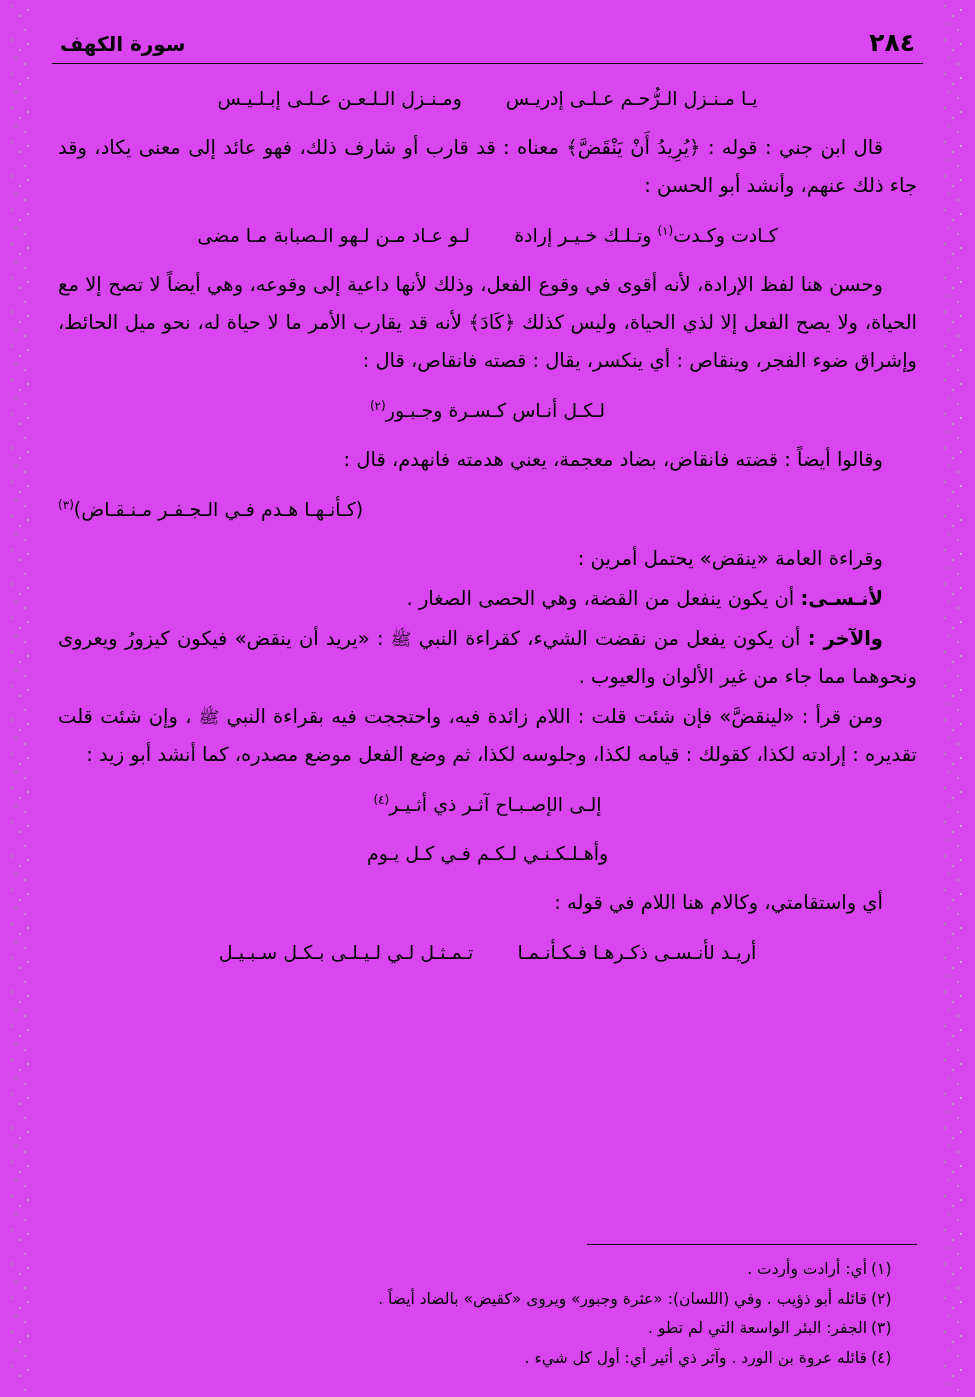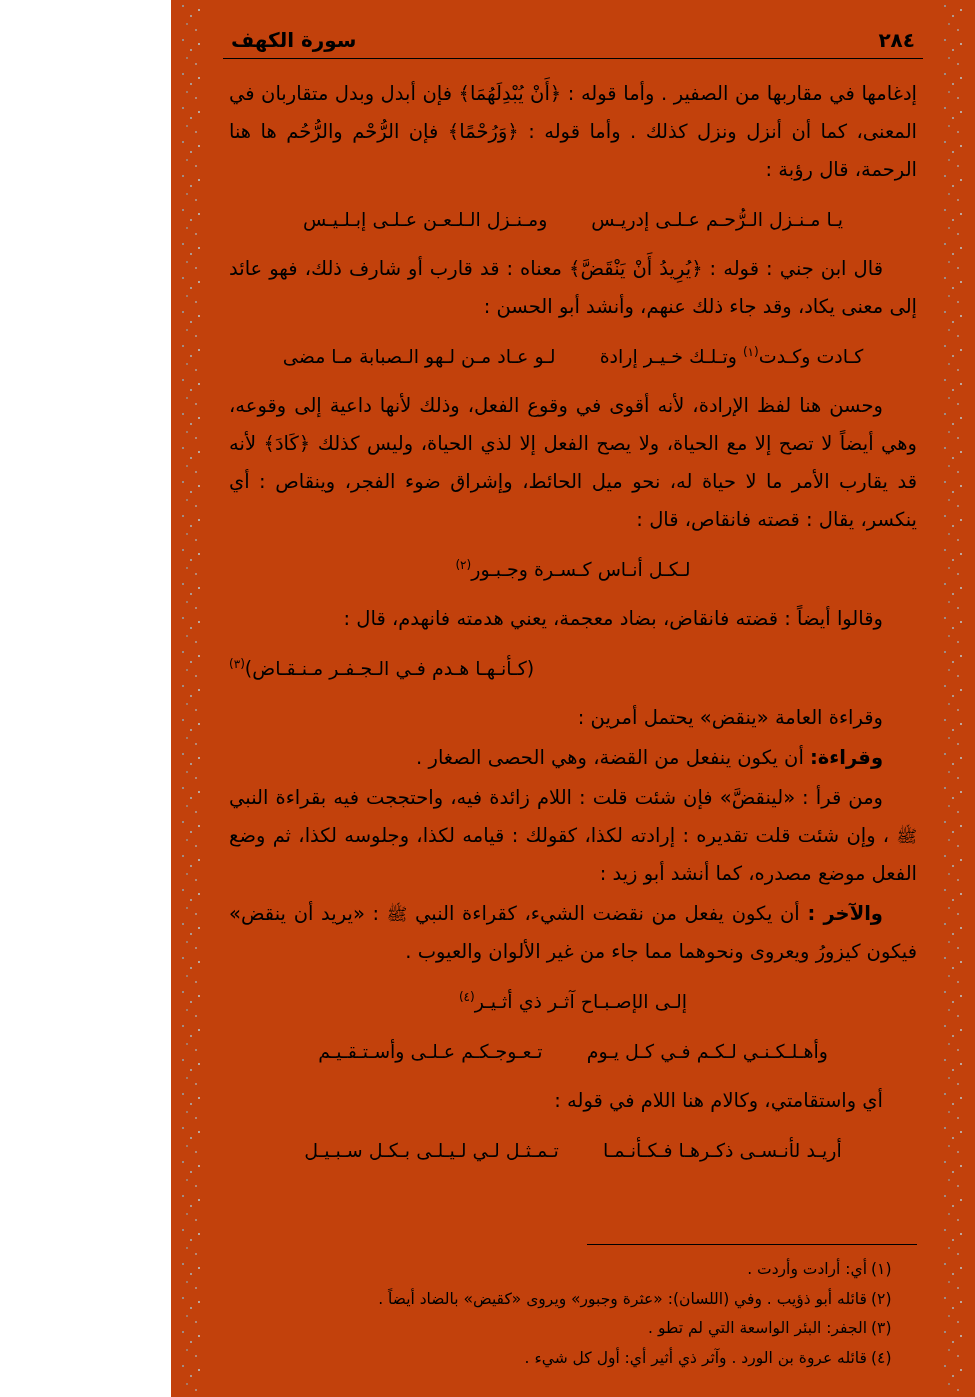--- a/index.html
+++ b/index.html
@@ -5,23 +5,23 @@
   html, body {
     margin: 0;
     padding: 0;
     background: #ffffff;
   }
   body {
     font-family: "DejaVu Sans", "Liberation Sans", sans-serif;
   }
   .page {
     position: relative;
-    width: 804px;
+    width: 975px;
     height: 1397px;
-    background: #c2410c;
+    background: #d946ef;
     overflow: hidden;
     box-sizing: border-box;
   }
   
   .edge {
     position: absolute;
     top: 0;
     bottom: 0;
     width: 26px;
     background-image:
@@ -50,21 +50,21 @@
     justify-content: space-between;
     align-items: baseline;
     padding: 0 8px 6px 8px;
   }
   .header .surah {
     font-size: 20px;
     font-weight: bold;
     letter-spacing: 0.5px;
   }
   .header .pageno {
-    font-size: 20px;
+    font-size: 25px;
     font-weight: bold;
     letter-spacing: 1px;
   }
   .rule {
     border: 0;
     border-top: 1.6px solid #000;
     margin: 0 0 16px 0;
   }
 
   .body-text {
@@ -155,21 +155,20 @@
   <div class="content">
 
     <div class="header">
       <span class="surah">سورة الكهف</span>
       <span class="pageno">٢٨٤</span>
     </div>
     <hr class="rule">
 
     <div class="body-text">
 
-      <p class="para">إدغامها في مقاربها من الصفير . وأما قوله : ﴿أَنْ يُبْدِلَهُمَا﴾ فإن أبدل وبدل متقاربان في المعنى، كما أن أنزل ونزل كذلك . وأما قوله : ﴿وَرُحْمًا﴾ فإن الرُّحْم والرُّحُم ها هنا الرحمة، قال رؤبة :</p>
 
       <div class="verse wide">
         <span class="hemi">يـا مـنـزل الـرُّحـم عـلـى إدريـس</span>
         <span class="hemi">ومـنـزل الـلـعـن عـلـى إبـلـيـس</span>
       </div>
 
       <p class="para indent">قال ابن جني : قوله : ﴿يُرِيدُ أَنْ يَنْقَضَّ﴾ معناه : قد قارب أو شارف ذلك، فهو عائد إلى معنى يكاد، وقد جاء ذلك عنهم، وأنشد أبو الحسن :</p>
 
       <div class="verse wide">
         <span class="hemi"><span>كـادت وكـدت</span><sup class="fn">(١)</sup><span> وتـلـك خـيـر إرادة</span></span>
@@ -183,34 +182,33 @@
       </div>
 
       <p class="para indent">وقالوا أيضاً : قضته فانقاض، بضاد معجمة، يعني هدمته فانهدم، قال :</p>
 
       <div class="verse-single">
         <span>(كـأنـهـا هـدم فـي الـجـفـر مـنـقـاض)</span><sup class="fn">(٣)</sup>
       </div>
 
       <p class="para indent">وقراءة العامة «ينقض» يحتمل أمرين :</p>
 
-      <p class="para indent"><span class="bold">وقراءة:</span><span> أن يكون ينفعل من القضة، وهي الحصى الصغار .</span></p>
+      <p class="para indent"><span class="bold">لأنـسـى:</span><span> أن يكون ينفعل من القضة، وهي الحصى الصغار .</span></p>
+
+      <p class="para indent"><span class="bold">والآخر :</span><span> أن يكون يفعل من نقضت الشيء، كقراءة النبي </span><span class="salla">ﷺ</span><span> : «يريد أن ينقض» فيكون كيزورُ ويعروى ونحوهما مما جاء من غير الألوان والعيوب .</span></p>
 
       <p class="para indent"><span>ومن قرأ : «لينقضَّ» فإن شئت قلت : اللام زائدة فيه، واحتججت فيه بقراءة النبي </span><span class="salla">ﷺ</span><span> ، وإن شئت قلت تقديره : إرادته لكذا، كقولك : قيامه لكذا، وجلوسه لكذا، ثم وضع الفعل موضع مصدره، كما أنشد أبو زيد :</span></p>
-
-      <p class="para indent"><span class="bold">والآخر :</span><span> أن يكون يفعل من نقضت الشيء، كقراءة النبي </span><span class="salla">ﷺ</span><span> : «يريد أن ينقض» فيكون كيزورُ ويعروى ونحوهما مما جاء من غير الألوان والعيوب .</span></p>
 
       <div class="verse">
         <span class="hemi"><span>إلـى الإصـبـاح آثـر ذي أثـيـر</span><sup class="fn">(٤)</sup></span>
       </div>
 
 
       <div class="verse wide">
         <span class="hemi">وأهـلـكـنـي لـكـم فـي كـل يـوم</span>
-        <span class="hemi">تـعـوجـكـم عـلـى وأسـتـقـيـم</span>
       </div>
 
       <p class="para indent">أي واستقامتي، وكالام هنا اللام في قوله :</p>
 
       <div class="verse wide">
         <span class="hemi">أريـد لأنـسـى ذكـرهـا فـكـأنـمـا</span>
         <span class="hemi">تـمـثـل لـي لـيـلـى بـكـل سـبـيـل</span>
       </div>
 
     </div>

